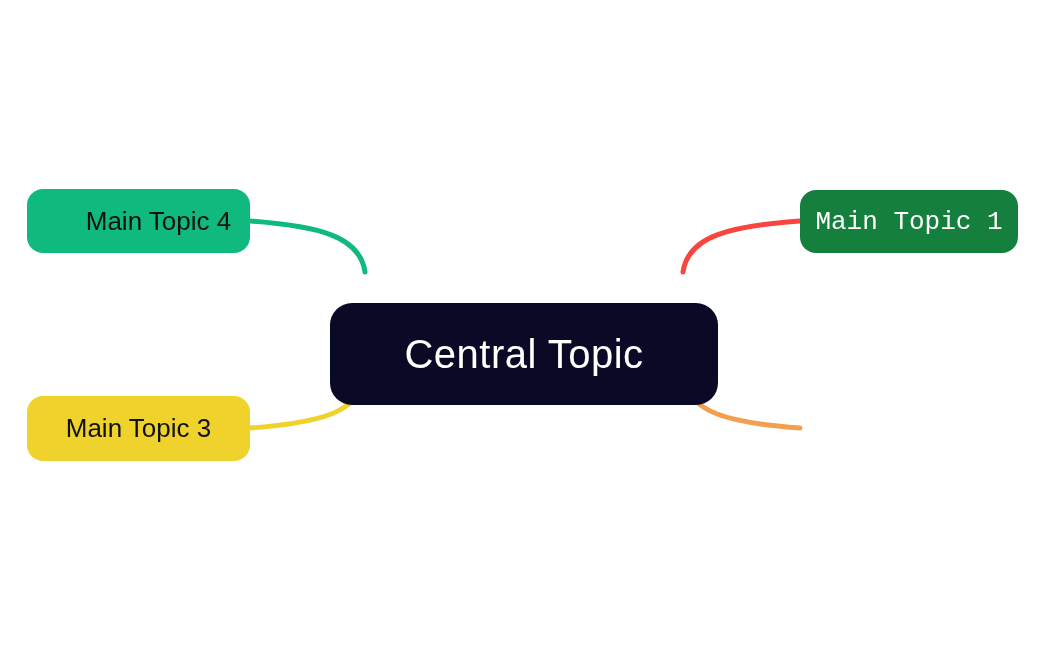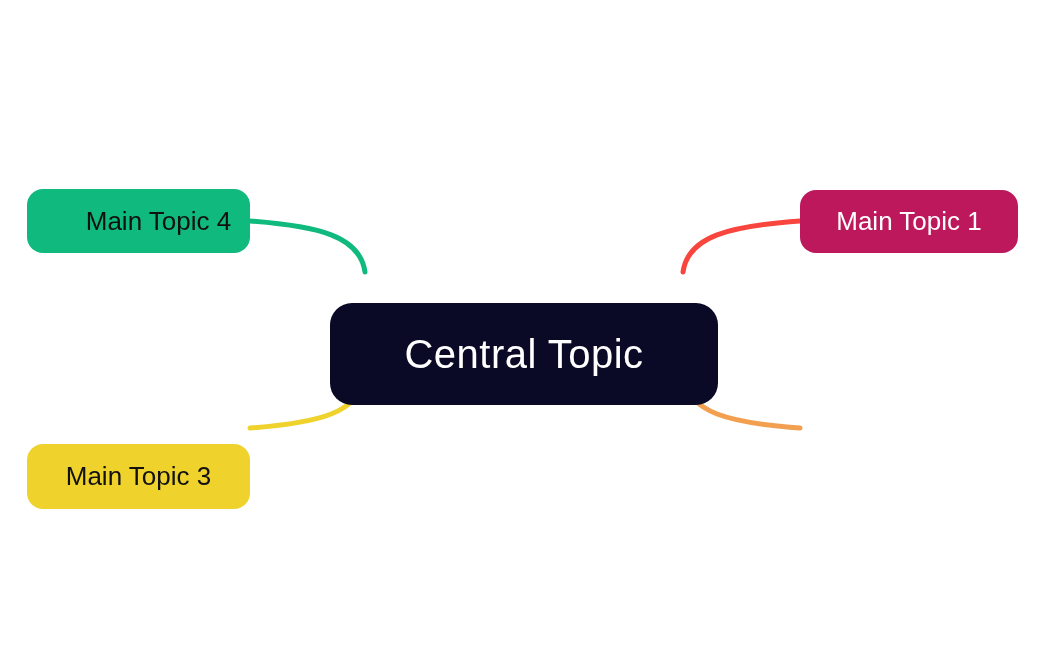--- a/index.html
+++ b/index.html
@@ -39,41 +39,41 @@
     font-weight: 500;
     letter-spacing: 0.5px;
   }
   .node-topic {
     border-radius: 16px;
     font-size: 26px;
     font-weight: 400;
   }
   .node-topic1 { left: 800px; top: 190px; width: 218px; height: 63px; }
   .node-topic2 { left: 800px; top: 395px; width: 223px; height: 63px; }
-  .node-topic3 { left: 27px;  top: 396px; width: 223px; height: 65px; margin-top: 48px; }
+  .node-topic3 { left: 27px;  top: 396px; width: 223px; height: 65px; }
   .node-topic4 { left: 27px;  top: 189px; width: 223px; height: 64px; }
   .node-label { pointer-events: none; }
 </style>
 </head>
 <body>
 
 <div class="canvas">
 
   <svg class="connector-layer" viewBox="0 0 1050 650">
     <path d="M 800 221 C 730 226 688 236 683 272" style="stroke: rgb(248, 69, 62);"></path>
     <path d="M 800 428 C 730 423 688 413 683 376" style="stroke: rgb(242, 160, 79);"></path>
     <path d="M 250 428 C 318 423 360 413 365 376" style="stroke: rgb(239, 210, 43);"></path>
     <path d="M 250 221 C 318 226 360 236 365 272" style="stroke: rgb(16, 185, 125);"></path>
   </svg>
 
   <div class="node node-central" style="background: rgb(10, 10, 38); color: rgb(255, 255, 255); margin-top: 31px;">
     <span class="node-label">Central Topic</span>
   </div>
 
-  <div class="node node-topic node-topic1" style="background: #be185d; color: rgb(255, 255, 255);">
+  <div class="node node-topic node-topic1" style="background: #15803d; color: rgb(255, 255, 255); font-family: Liberation Mono, monospace;">
     <span class="node-label">Main Topic 1</span>
   </div>
 
 
   <div class="node node-topic node-topic3" style="background: rgb(239, 210, 43); color: rgb(17, 17, 17);">
     <span class="node-label">Main Topic 3</span>
   </div>
 
   <div class="node node-topic node-topic4" style="background: rgb(16, 185, 125); color: rgb(17, 17, 17); padding-left: 40px;">
     <span class="node-label">Main Topic 4</span>

